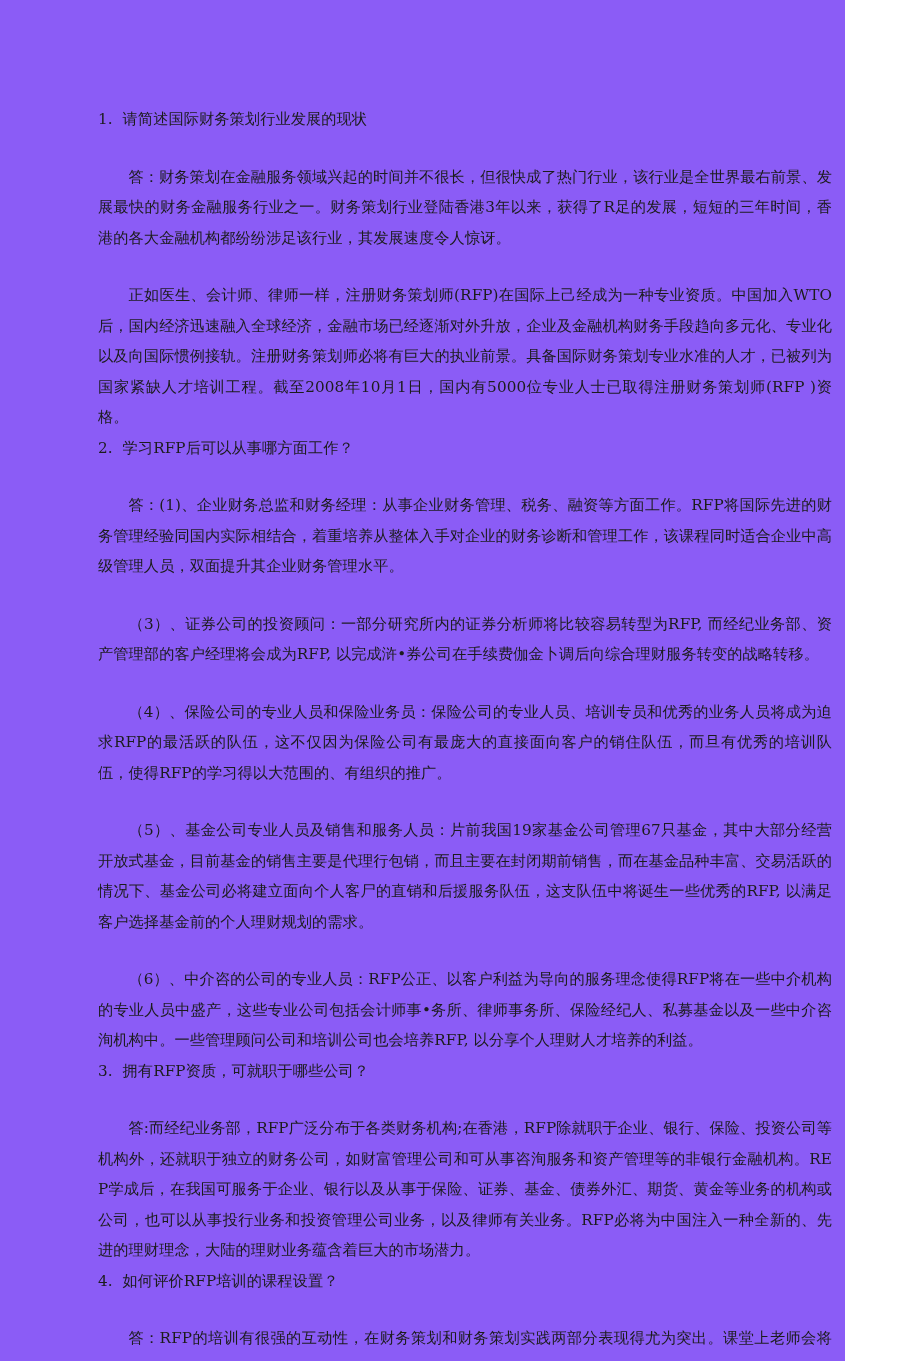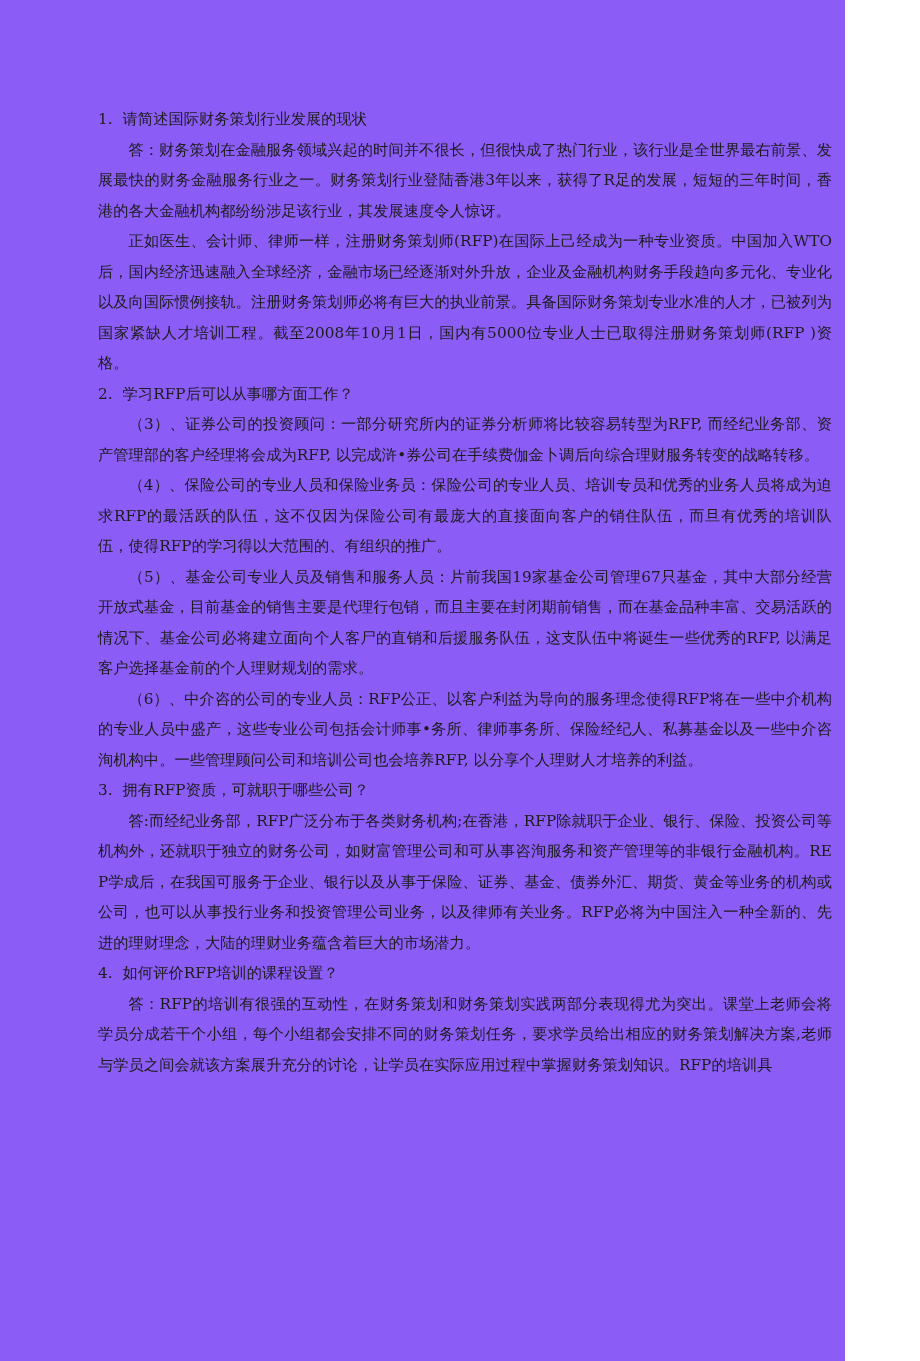--- a/index.html
+++ b/index.html
@@ -36,40 +36,42 @@
     word-break: break-all;
     -webkit-font-smoothing: antialiased;
   }
   
   .para.q {
     text-indent: 0;
   }
   
   .para.a {
     text-indent: 2em;
+    margin-top: 27px;
   }
   .qnum {
     font-family: "DejaVu Serif", "Liberation Serif", serif;
   }
 </style>
 </head>
 <body>
 
 <div class="page">
   <div class="doc-body">
 
     <p class="para q">
       <span class="qnum">1.</span>&nbsp;&nbsp;<span>请简述国际财务策划行业发展的现状</span>
     </p>
     <p class="para a">答：财务策划在金融服务领域兴起的时间并不很长，但很快成了热门行业，该行业是全世界最右前景、发展最快的财务金融服务行业之一。财务策划行业登陆香港3年以来，获得了R足的发展，短短的三年时间，香港的各大金融机构都纷纷涉足该行业，其发展速度令人惊讶。</p>
     <p class="para a">正如医生、会计师、律师一样，注册财务策划师(RFP)在国际上己经成为一种专业资质。中国加入WTO后，国内经济迅速融入全球经济，金融市场已经逐渐对外升放，企业及金融机构财务手段趋向多元化、专业化以及向国际惯例接轨。注册财务策划师必将有巨大的执业前景。具备国际财务策划专业水准的人才，已被列为国家紧缺人才培训工程。截至2008年10月1日，国内有5000位专业人士已取得注册财务策划师(RFP    )资格。</p>
 
     <p class="para q">
       <span class="qnum">2.</span>&nbsp;&nbsp;<span>学习RFP后可以从事哪方面工作？</span>
     </p>
+    <p class="para a">答：(1)、企业财务总监和财务经理：从事企业财务管理、税务、融资等方面工作。RFP将国际先进的财务管理经验同国内实际相结合，着重培养从整体入手对企业的财务诊断和管理工作，该课程同时适合企业中高级管理人员，双面提升其企业财务管理水平。</p>
     <p class="para a">（3）、证券公司的投资顾问：一部分研究所内的证券分析师将比较容易转型为RFP, 而经纪业务部、资产管理部的客户经理将会成为RFP, 以完成浒•券公司在手续费伽金卜调后向综合理财服务转变的战略转移。</p>
     <p class="para a">（4）、保险公司的专业人员和保险业务员：保险公司的专业人员、培训专员和优秀的业务人员将成为迫求RFP的最活跃的队伍，这不仅因为保险公司有最庞大的直接面向客户的销住队伍，而旦有优秀的培训队伍，使得RFP的学习得以大范围的、有组织的推广。</p>
     <p class="para a">（5）、基金公司专业人员及销售和服务人员：片前我国19家基金公司管理67只基金，其中大部分经营开放式基金，目前基金的销售主要是代理行包销，而且主要在封闭期前销售，而在基金品种丰富、交易活跃的情况下、基金公司必将建立面向个人客尸的直销和后援服务队伍，这支队伍中将诞生一些优秀的RFP, 以满足客户选择基金前的个人理财规划的需求。</p>
     <p class="para a">（6）、中介咨的公司的专业人员：RFP公正、以客户利益为导向的服务理念使得RFP将在一些中介机构的专业人员中盛产，这些专业公司包括会计师事•务所、律师事务所、保险经纪人、私募基金以及一些中介咨洵机构中。一些管理顾问公司和培训公司也会培养RFP, 以分享个人理财人才培养的利益。</p>
 
     <p class="para q">
       <span class="qnum">3.</span>&nbsp;&nbsp;<span>拥有RFP资质，可就职于哪些公司？</span>
     </p>
     <p class="para a">答:而经纪业务部，RFP广泛分布于各类财务机构;在香港，RFP除就职于企业、银行、保险、投资公司等机构外，还就职于独立的财务公司，如财富管理公司和可从事咨洵服务和资产管理等的非银行金融机构。REP学成后，在我国可服务于企业、银行以及从事于保险、证券、基金、债券外汇、期货、黄金等业务的机构或公司，也可以从事投行业务和投资管理公司业务，以及律师有关业务。RFP必将为中国注入一种全新的、先进的理财理念，大陆的理财业务蕴含着巨大的市场潜力。</p>
 

